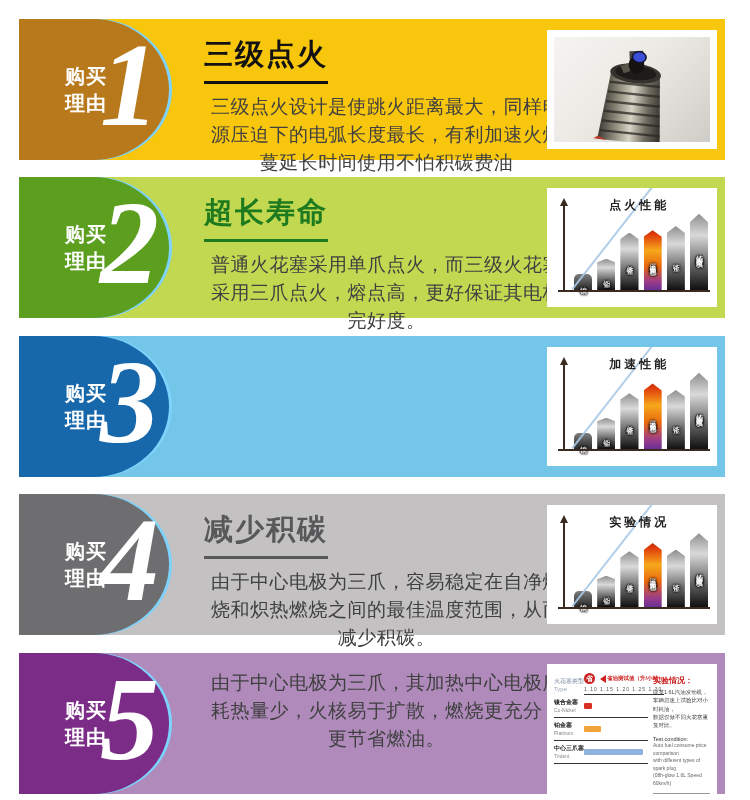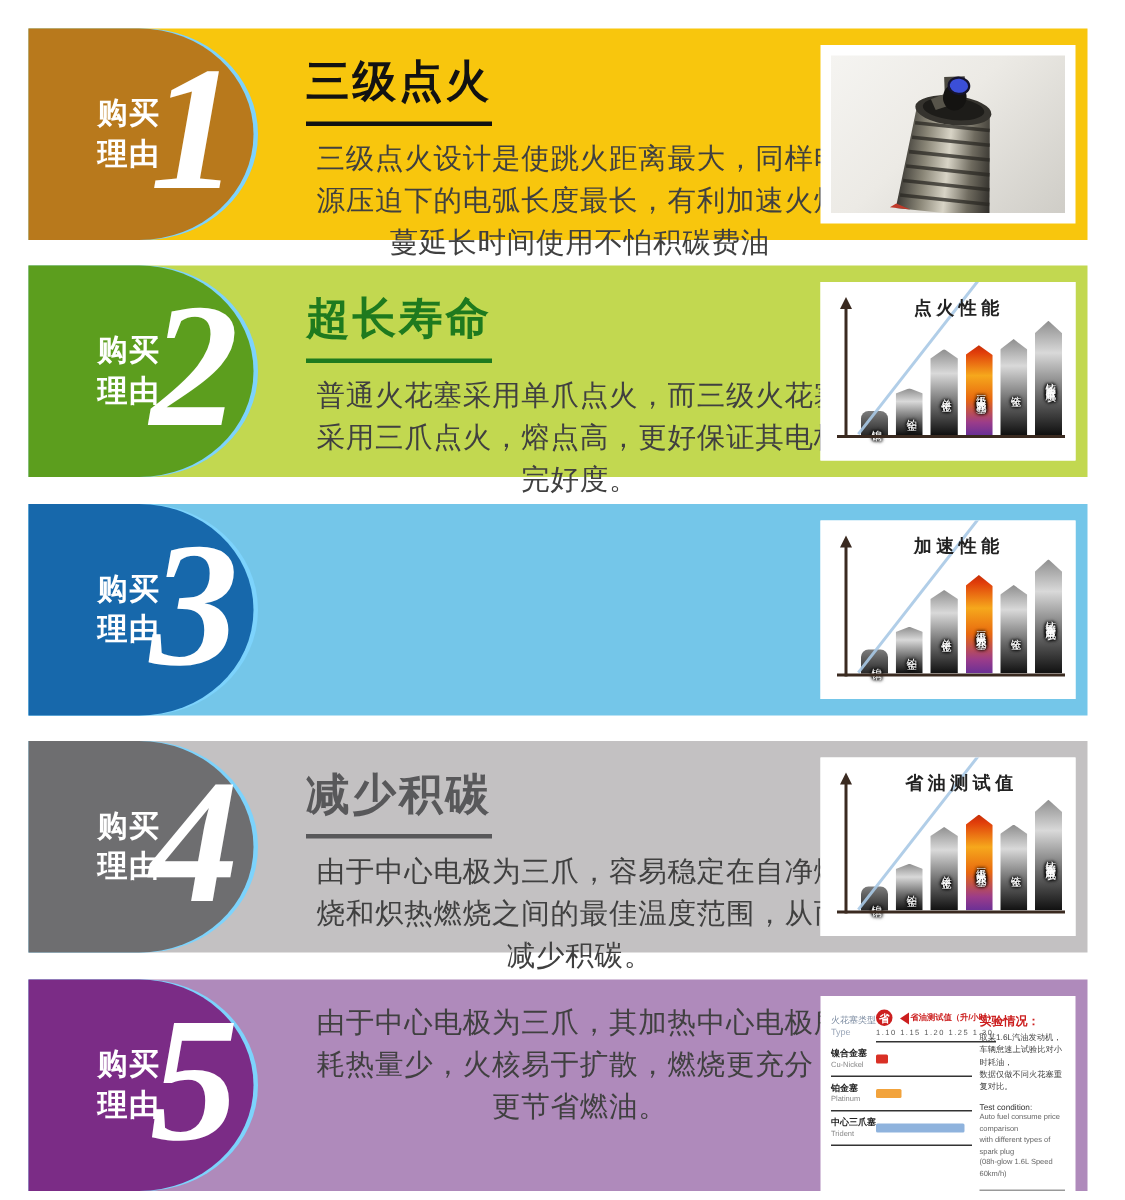--- a/index.html
+++ b/index.html
@@ -273,21 +273,21 @@
       </div>
       <div class="badge-num">4</div>
     </div>
   </div>
   <div class="content">
     <div class="band-title">减少积碳</div>
     <div class="band-desc">由于中心电极为三爪，容易稳定在自净燃烧和炽热燃烧之间的最佳温度范围，从而减少积碳。</div>
   </div>
   <div class="figure">
     <div class="chart">
-      <span class="chart-title">省油测试值</span>
+      <span class="chart-title">实验情况</span>
       <div class="yaxis"></div>
       <div class="trendline"></div>
       <div class="bars">
           <div class="bar first" style="height: 20%;">
             <span class="bar-label">镍铜</span>
           </div>
           <div class="bar" style="height: 38%;">
             <span class="bar-label">铂金</span>
           </div>
           <div class="bar" style="height: 68%;">

